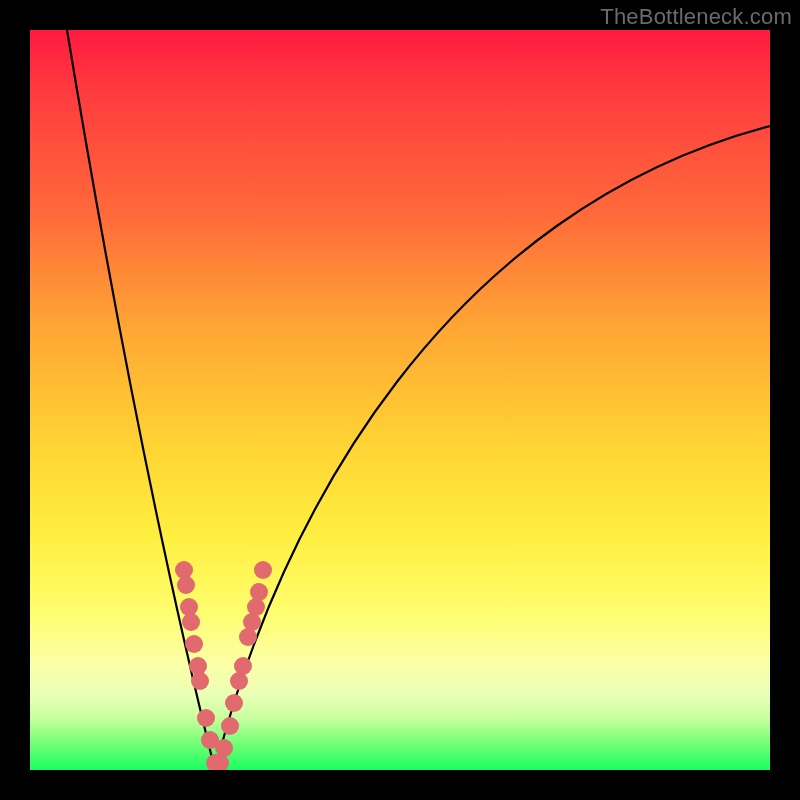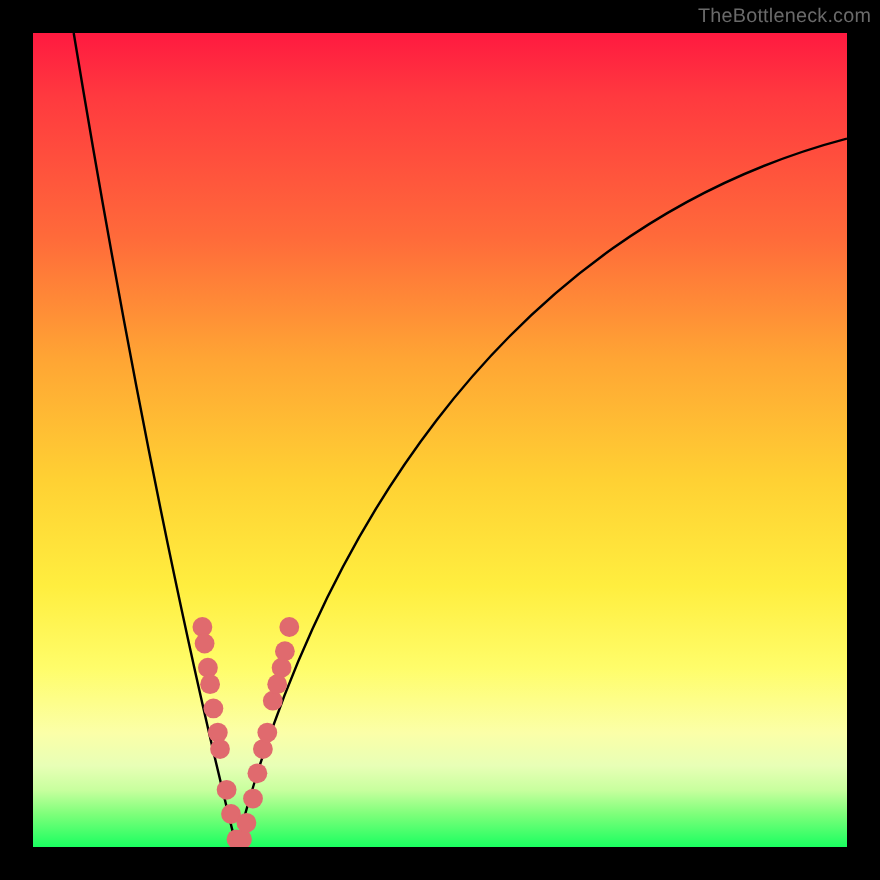--- a/index.html
+++ b/index.html
@@ -45,21 +45,21 @@
   svg.curve {
     position: absolute;
     left: 0;
     top: 0;
   }
   .watermark {
     position: absolute;
     top: 4px;
     right: 8px;
     color: #6a6a6a;
-    font-size: 18px;
+    font-size: 22px;
     font-weight: 400;
     letter-spacing: 0.2px;
   }
 </style>
 </head>
 <body>
 
 <div class="frame">
 
   <div class="plot-area">

